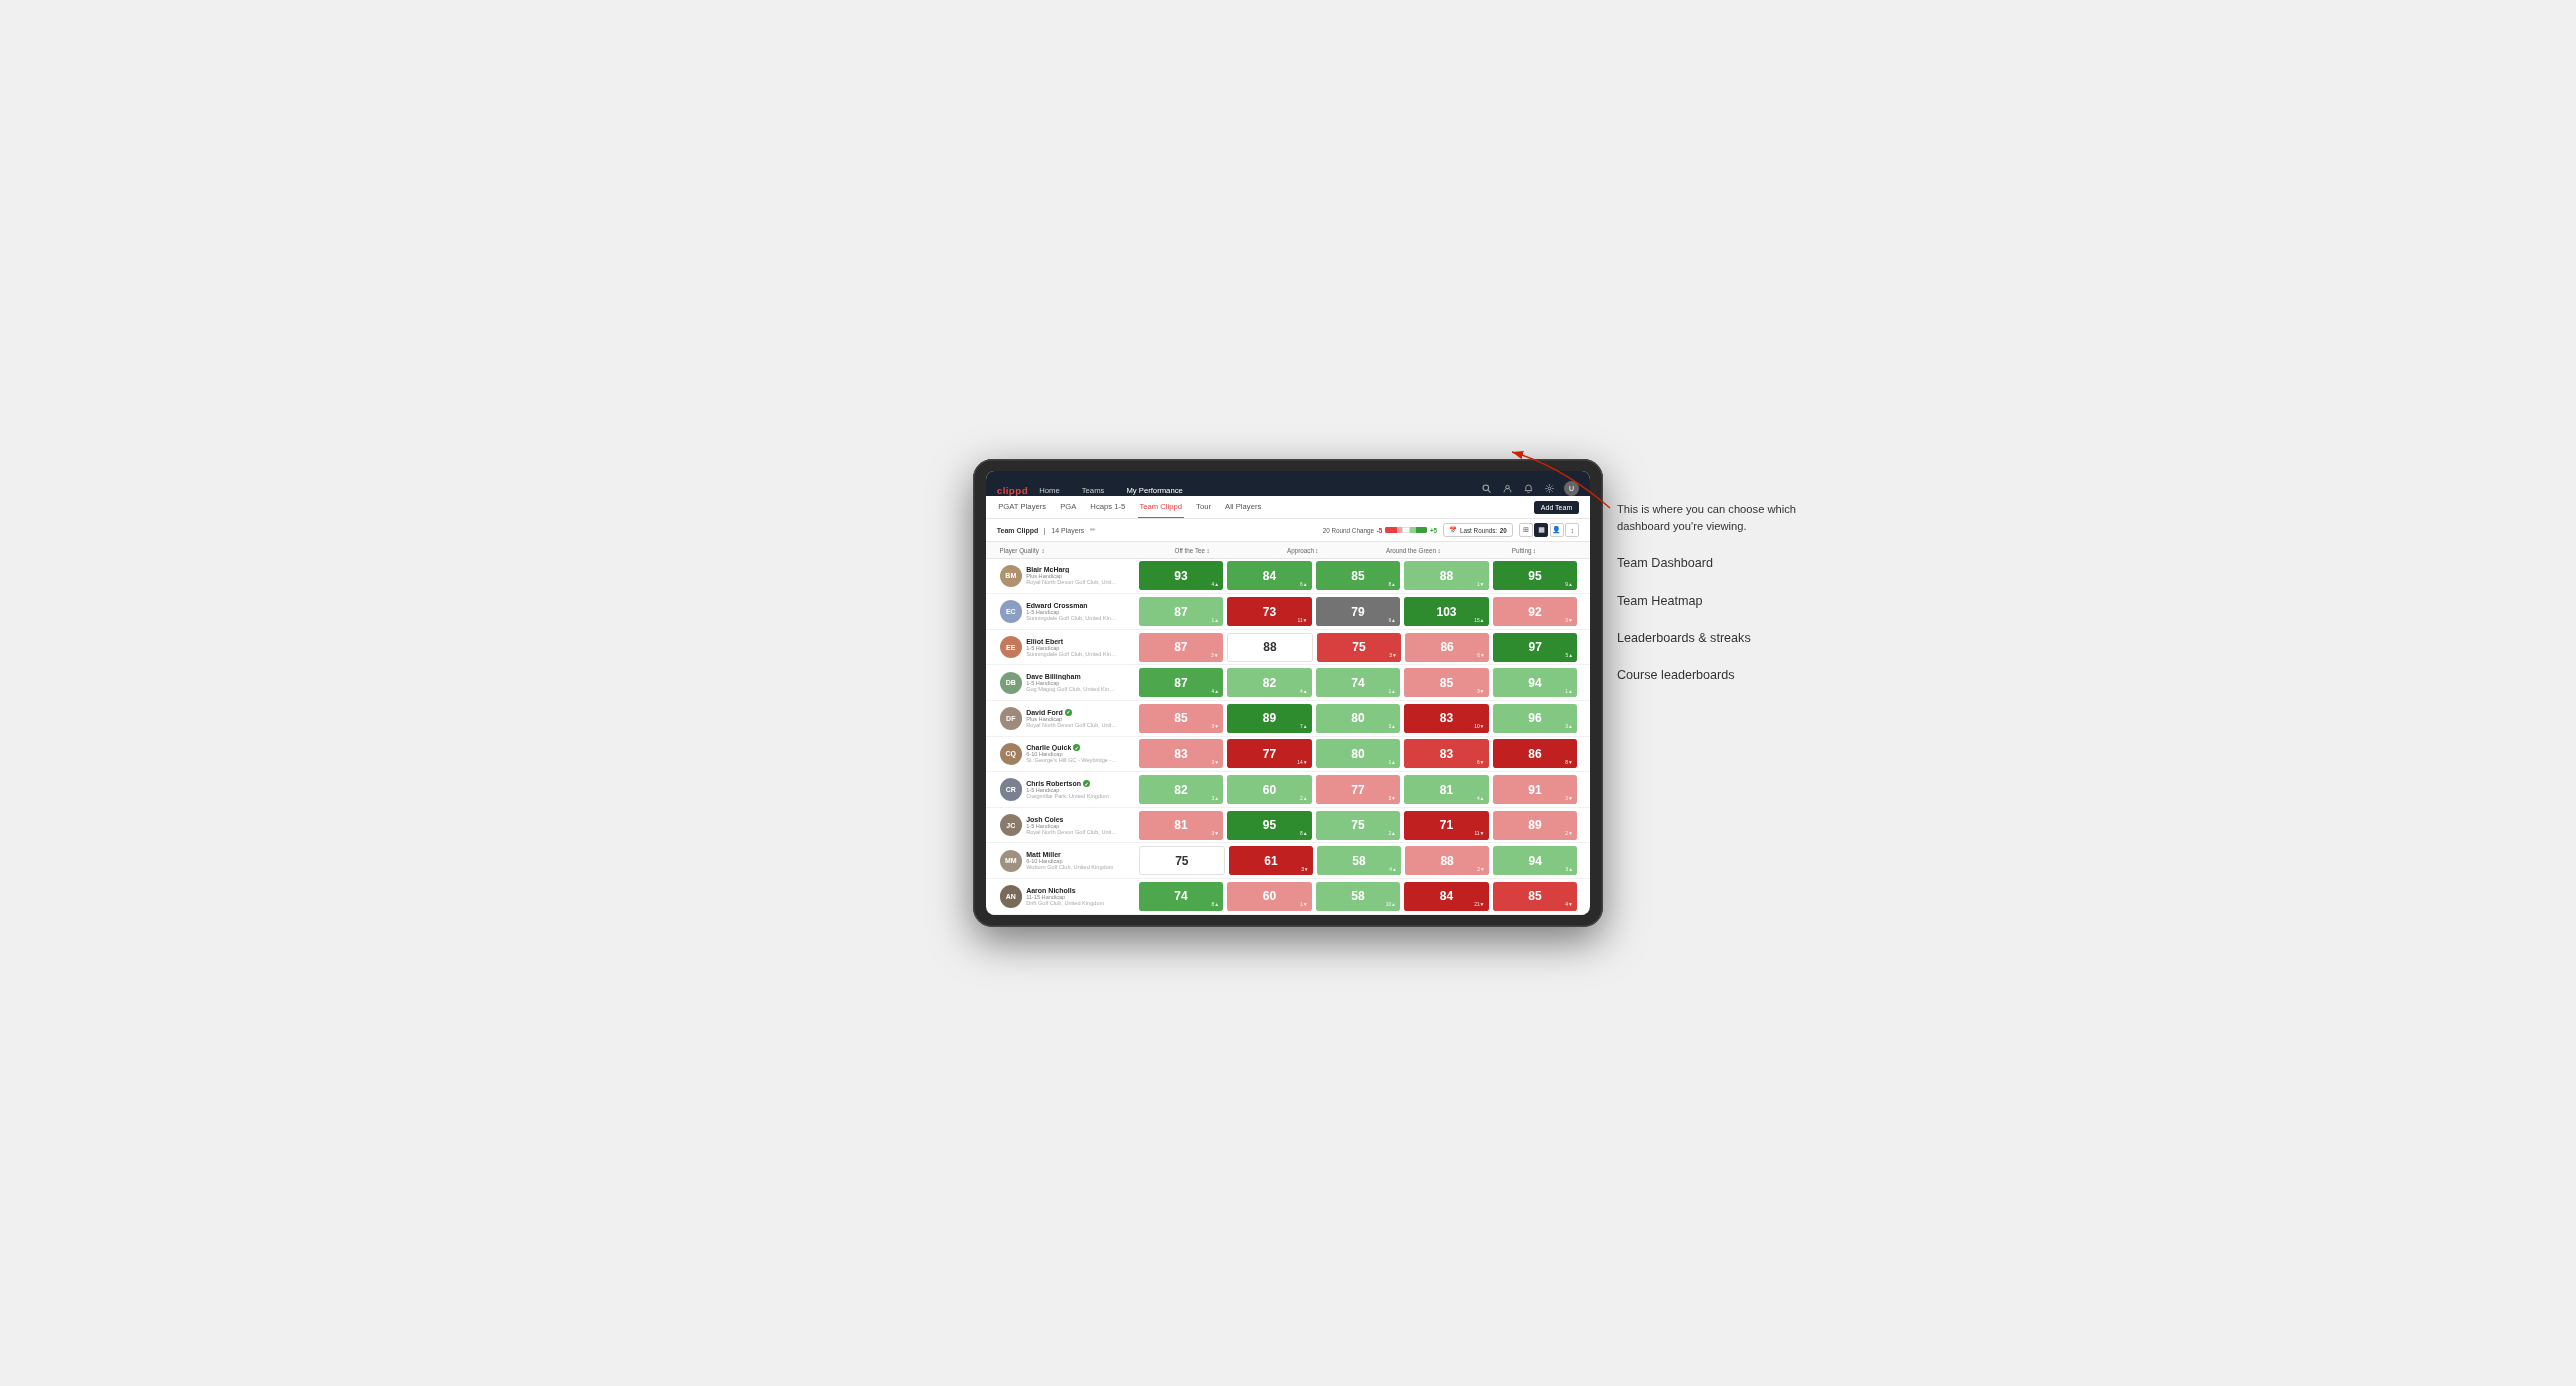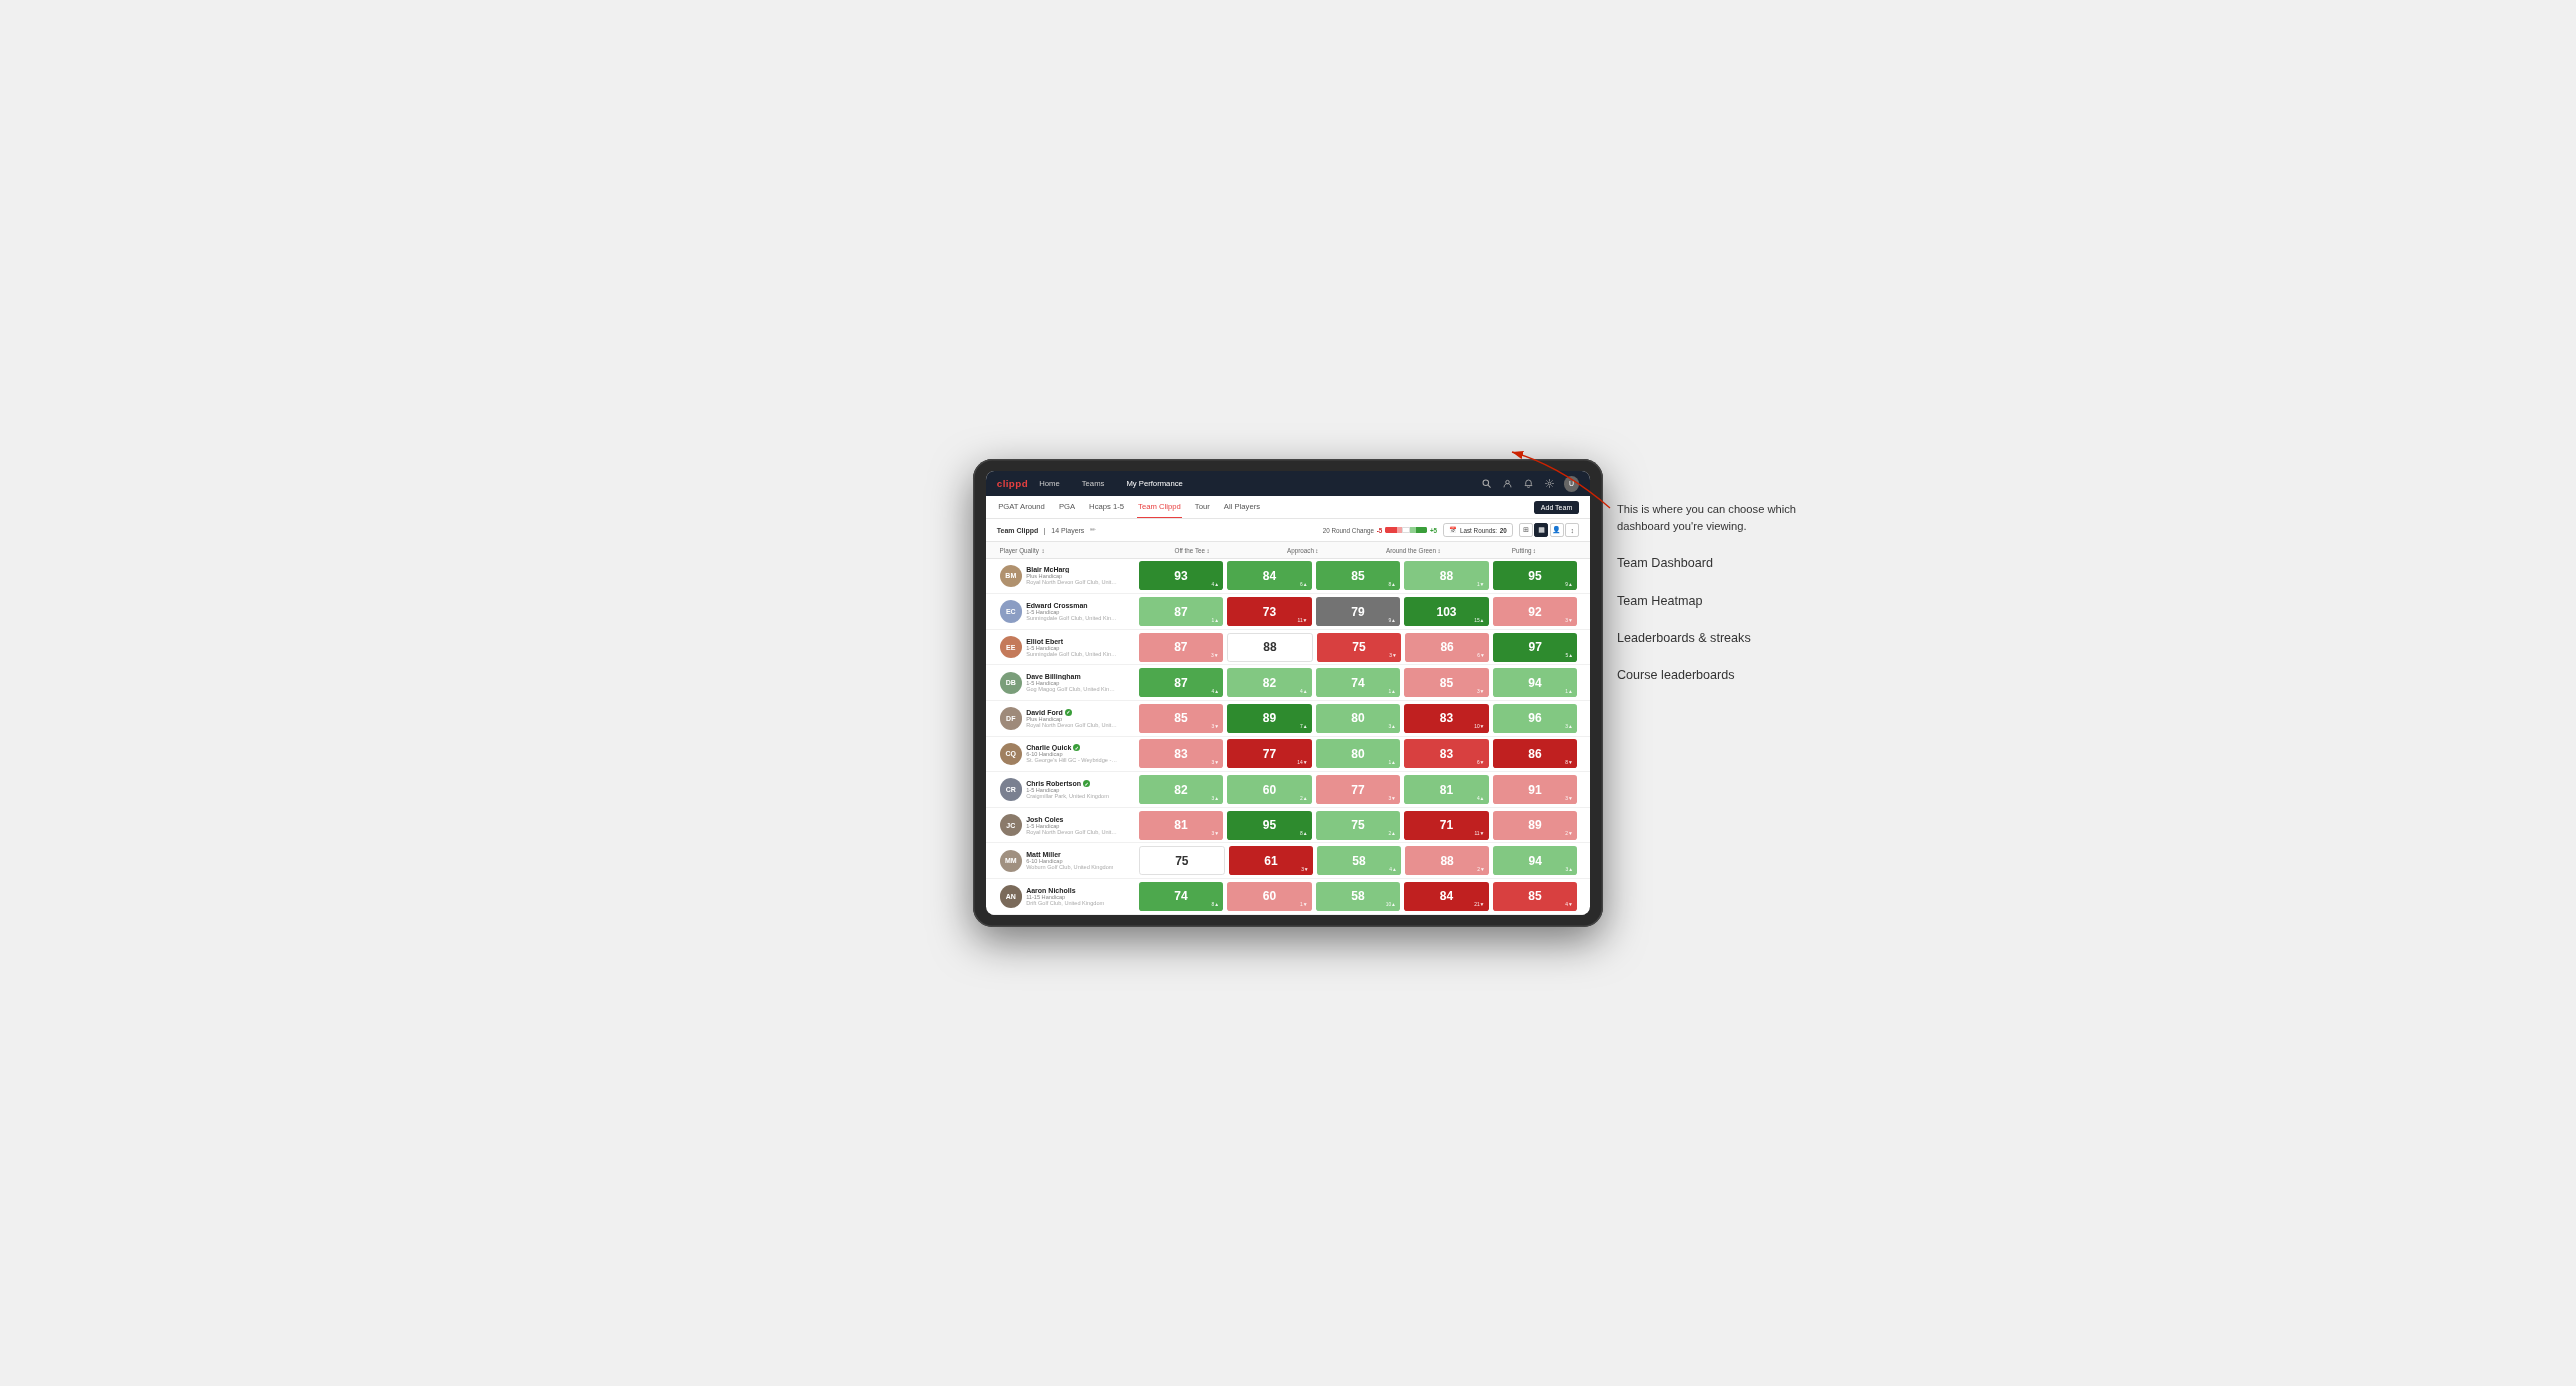--- a/index.html
+++ b/index.html
@@ -37,21 +37,21 @@
       background: #fff;
       border-radius: 8.4px;
       overflow: hidden;
       width: 100%;
     }
 
     
     .navbar {
       background: #1a2332;
       display: flex;
-      align-items: center;
+      align-items: flex-end;
       padding: 0 11.2px;
       height: 25px;
       gap: 11.2px;
     }
 
     .navbar-brand {
       color: #e84040;
       font-weight: 700;
       font-size: 9.8px;
       letter-spacing: 0.4px;
@@ -448,21 +448,21 @@
               <svg width="9" height="9" viewBox="0 0 13 13" fill="none">
                   <circle cx="6.5" cy="6.5" r="2" stroke="#aaa" stroke-width="1.3"></circle>
                   <path d="M6.5 1v1M6.5 11v1M1 6.5h1M11 6.5h1M2.6 2.6l.7.7M9.7 9.7l.7.7M2.6 10.4l.7-.7M9.7 3.3l.7-.7" stroke="#aaa" stroke-width="1.3" stroke-linecap="round"></path>
                 </svg>
             </div>
             <div class="avatar-circle">U</div>
           </div>
         </nav>
 
         <div class="sub-nav">
-          <a href="#">PGAT Around</a>
+          <a href="#">PGAT Players</a>
           <a href="#">PGA</a>
           <a href="#">Hcaps 1-5</a>
           <a href="#" class="active">Team Clippd</a>
           <a href="#">Tour</a>
           <a href="#">All Players</a>
           <div class="sub-nav-right">
             <button class="add-team-btn">Add Team</button>
           </div>
         </div>
 

